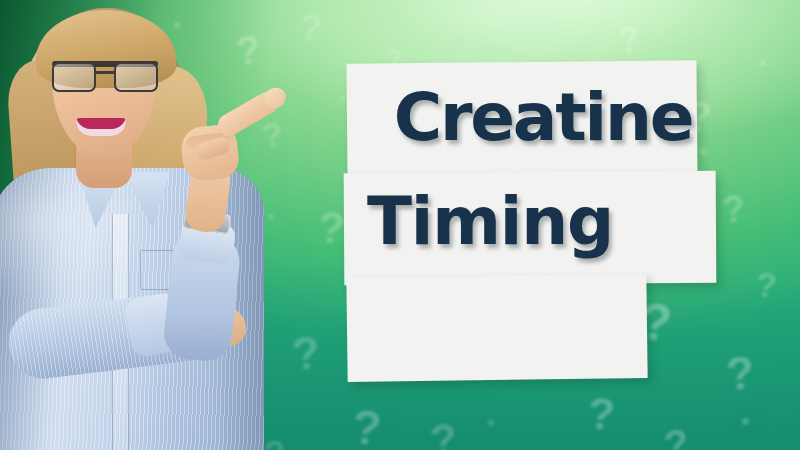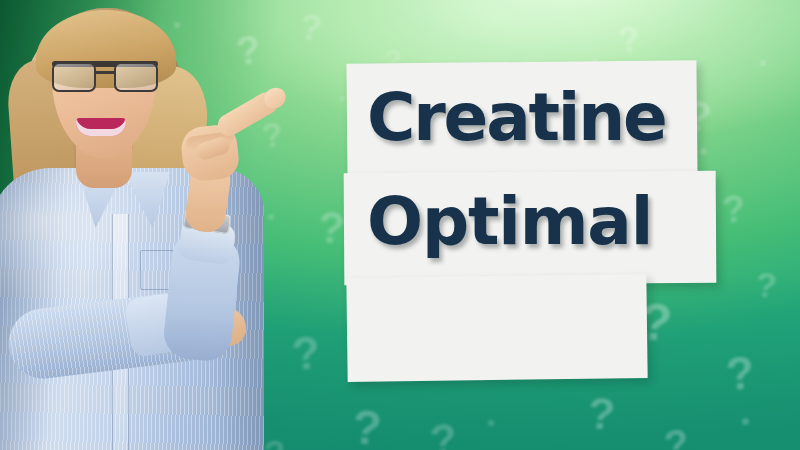--- a/index.html
+++ b/index.html
@@ -227,21 +227,21 @@
   .title-line {
     font-family:"DejaVu Sans", sans-serif;
     font-weight:700;
     font-size:66px;
     line-height:104px;
     letter-spacing:-1.5px;
     color:#17324a;
     text-shadow: 3px 4px 4px rgba(60,70,70,0.40);
     white-space:nowrap;
   }
-  .title-line.l2 { letter-spacing:-2.2px; }
+  .title-line.l2 { letter-spacing:-2.2px;text-align:center; }
   .title-line.l3 { letter-spacing:-1.2px; }
 </style>
 </head>
 <body>
 
 <div id="stage">
 
   <div class="bg-base"></div>
   <div class="bg-lighttop"></div>
   <div class="bg-darkleft"></div>
@@ -338,17 +338,17 @@
     <div class="fingertip"></div>
   </div>
 
   <div class="cards">
     <div class="card card-1"></div>
     <div class="card card-2"></div>
     <div class="card card-3"></div>
 
     <div class="title">
       <div class="title-line l2">Creatine</div>
-      <div class="title-line l3">Optimal</div>
+      <div class="title-line l3">Timing</div>
     </div>
   </div>
 
 </div>
 
 </body></html>

